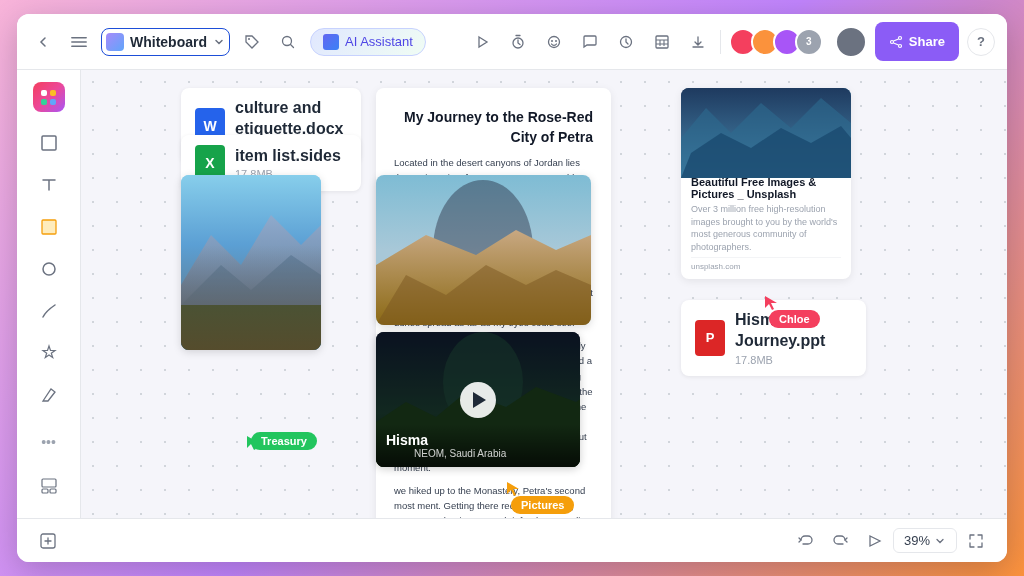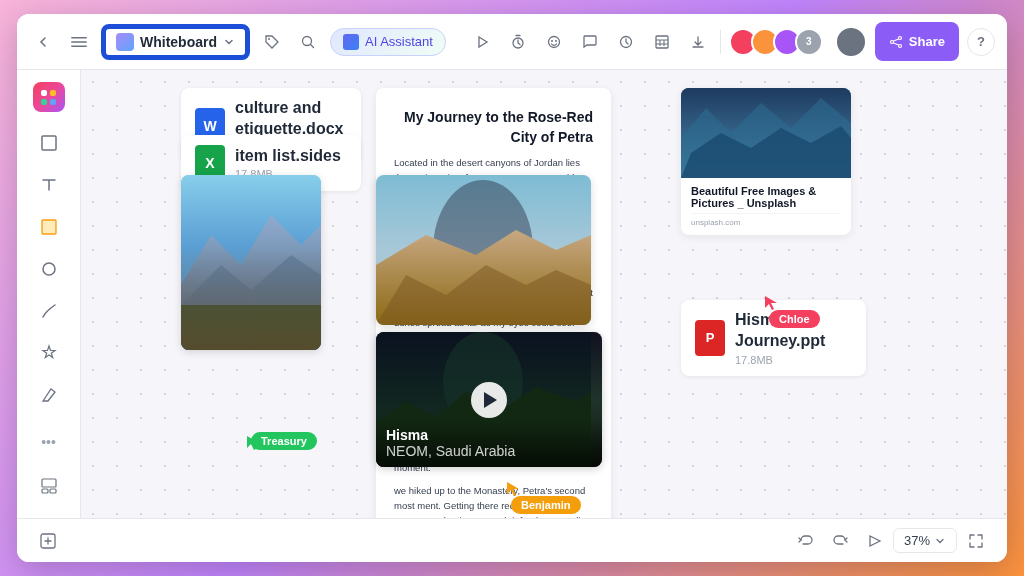--- a/index.html
+++ b/index.html
@@ -56,24 +56,24 @@
       display: flex;
       align-items: center;
       justify-content: center;
       color: #6b7280;
       font-size: 14px;
     }
     .brand-chip {
       display: flex;
       align-items: center;
       gap: 6px;
-      padding: 4px 10px;
+      padding: 4px 4px;
       border-radius: 8px;
       background: #fff;
-      border: 5px solid #1d4ed8;
+      border: 1px solid #1d4ed8;
       cursor: pointer;
     }
     .brand-icon {
       width: 18px;
       height: 18px;
       background: linear-gradient(135deg, #a78bfa, #60a5fa);
       border-radius: 4px;
       flex-shrink: 0;
     }
     .brand-name {
@@ -349,21 +349,20 @@
       position: relative;
     }
     .website-info {
       padding: 8px 10px;
     }
     .website-title {
       font-size: 11px;
       font-weight: 700;
       color: #111827;
       margin-bottom: 3px;
-      margin-top: 9px;
     }
     .website-desc {
       font-size: 9px;
       color: #9ca3af;
       line-height: 1.4;
     }
     .website-url {
       font-size: 8px;
       color: #9ca3af;
       margin-top: 4px;
@@ -416,22 +415,23 @@
       right: 0;
       padding: 8px 10px;
       background: linear-gradient(transparent, rgba(0,0,0,0.7));
       color: #fff;
     }
     .video-title {
       font-size: 14px;
       font-weight: 700;
     }
     .video-subtitle {
-      font-size: 14px;
+      font-size: 10px;
       opacity: 0.8;
+      margin-left: 28px;
     }
 
     
     .cursor-label {
       position: absolute;
       padding: 3px 10px;
       border-radius: 12px;
       font-size: 11px;
       font-weight: 600;
       color: #fff;
@@ -714,21 +714,21 @@
               <stop offset="100%" stop-color="#8b6914"></stop>
             </linearGradient>
           </defs>
           <rect width="215" height="150" fill="url(#skyD)"></rect>
           <ellipse cx="107" cy="75" rx="50" ry="70" fill="#1a1a2e" opacity="0.4"></ellipse>
           <polygon points="0,150 0,90 50,60 100,80 140,55 180,75 215,60 215,150" fill="url(#sand)"></polygon>
           <polygon points="0,150 30,100 70,120 110,90 150,110 180,95 215,110 215,150" fill="#7a5520" opacity="0.5"></polygon>
         </svg>
       </div>
 
-      <div class="video-card" style="top:262px; left:295px; width:226px; height:135px;">
+      <div class="video-card" style="top:262px; left:295px; width:204px; height:135px;">
         <div class="video-bg">
           <svg width="215" height="135" viewBox="0 0 215 135">
             <defs>
               <linearGradient id="vidGrad" x1="0" y1="0" x2="0" y2="1">
                 <stop offset="0%" stop-color="#0f1a2e"></stop>
                 <stop offset="60%" stop-color="#1a3a2e"></stop>
                 <stop offset="100%" stop-color="#0a1a0a"></stop>
               </linearGradient>
             </defs>
             <rect width="215" height="135" fill="url(#vidGrad)"></rect>
@@ -744,40 +744,41 @@
         <div class="video-caption">
           <div class="video-title">Hisma</div>
           <div class="video-subtitle">NEOM, Saudi Arabia</div>
         </div>
       </div>
 
       <div style="position:absolute; bottom:22px; left:430px; z-index:10;">
         <svg width="12" height="14" viewBox="0 0 12 14" style="position:absolute;top:-14px;left:-4px">
           <path d="M0 0L0 12L4 8L7 14L9 13L6 7L12 7Z" fill="#f59e0b"></path>
         </svg>
-        <div class="cursor-label" style="background:#f59e0b;">Benjamin</div>
+        <div class="cursor-label" style="background:#f59e0b;">Pictures</div>
       </div>
 
       <div class="website-card" style="top:18px; left:600px; width:170px;">
         <div class="website-img">
           <svg width="170" height="90" viewBox="0 0 170 90">
             <defs>
               <linearGradient id="unsplashGrad" x1="0" y1="0" x2="0" y2="1">
                 <stop offset="0%" stop-color="#1e3a5f"></stop>
                 <stop offset="100%" stop-color="#4a8ab0"></stop>
               </linearGradient>
             </defs>
             <rect width="170" height="90" fill="url(#unsplashGrad)"></rect>
 
             <polygon points="0,90 0,50 25,20 50,45 80,15 110,40 140,10 170,35 170,90" fill="#2d6a8f" opacity="0.6"></polygon>
             <polygon points="0,90 10,65 40,45 70,60 100,40 130,55 160,38 170,50 170,90" fill="#1a4a6f" opacity="0.8"></polygon>
           </svg>
         </div>
         <div class="website-info">
           <div class="website-title">Beautiful Free Images &amp; Pictures _ Unsplash</div>
+          <div class="website-desc">Over 3 million free high-resolution images brought to you by the world's most generous community of photographers.</div>
           <div class="website-url">unsplash.com</div>
         </div>
       </div>
 
       <div class="file-card" style="top:230px; left:600px; width:185px;">
         <div class="file-icon-ppt">P</div>
         <div>
           <div class="file-name">Hisma Journey.ppt</div>
           <div class="file-size">17.8MB</div>
         </div>
@@ -815,21 +816,21 @@
               <path d="M14 8C14 5.8 12.2 4 10 4H7a4 4 0 000 8H12" stroke="#6b7280" stroke-width="1.3" stroke-linecap="round"></path>
               <path d="M14 8l2-2M14 8l2 2" stroke="#6b7280" stroke-width="1.3" stroke-linecap="round"></path>
             </svg>
         </button>
         <button class="tb-btn">
           <svg width="18" height="18" viewBox="0 0 18 18" fill="none">
               <path d="M5 4l10 5-10 5V4z" stroke="#6b7280" stroke-width="1.3"></path>
             </svg>
         </button>
         <div class="zoom-chip">
-          <span>37%</span>
+          <span>39%</span>
           <svg width="12" height="12" viewBox="0 0 12 12" fill="none">
               <path d="M3 4.5L6 7.5L9 4.5" stroke="#6b7280" stroke-width="1.3" stroke-linecap="round"></path>
             </svg>
         </div>
         <button class="tb-btn">
           <svg width="18" height="18" viewBox="0 0 18 18" fill="none">
               <path d="M3 7V3h4M15 7V3h-4M3 11v4h4M15 11v4h-4" stroke="#6b7280" stroke-width="1.3" stroke-linecap="round" stroke-linejoin="round"></path>
             </svg>
         </button>
       </div>

